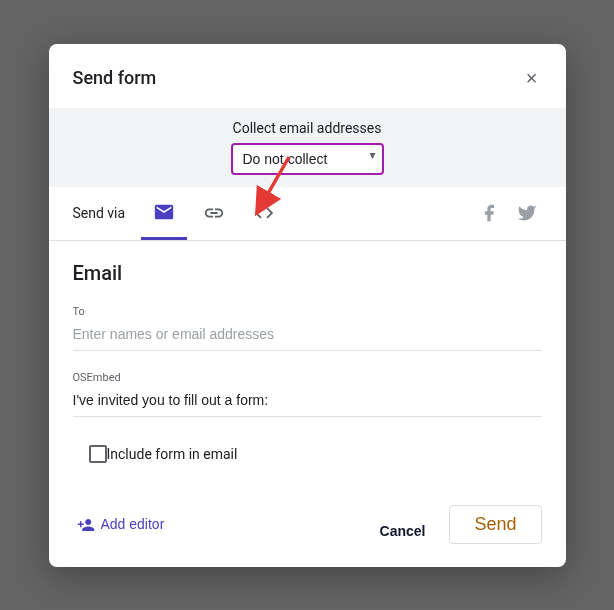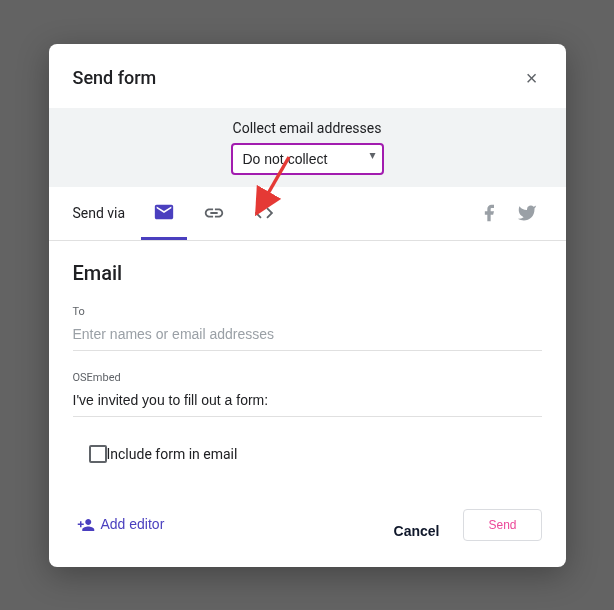--- a/index.html
+++ b/index.html
@@ -257,22 +257,22 @@
       font-weight: 700;
       padding: 8px 16px;
       border-radius: 4px;
       margin-top: 12px;
     }
 
     .send-btn {
       background: none;
       border: 1px solid #dadce0;
       cursor: pointer;
-      color: #ec4899;
-      font-size: 12px;
+      color: #a16207;
+      font-size: 18px;
       font-weight: 500;
       padding: 8px 24px;
       border-radius: 4px;
     }
 
     
     .red-arrow {
       position: absolute;
       top: 108px;
       left: 185px;

